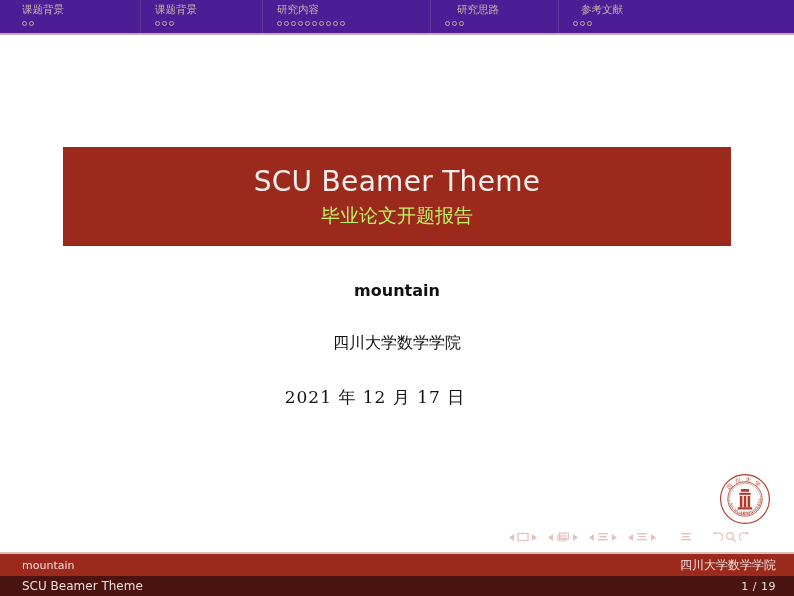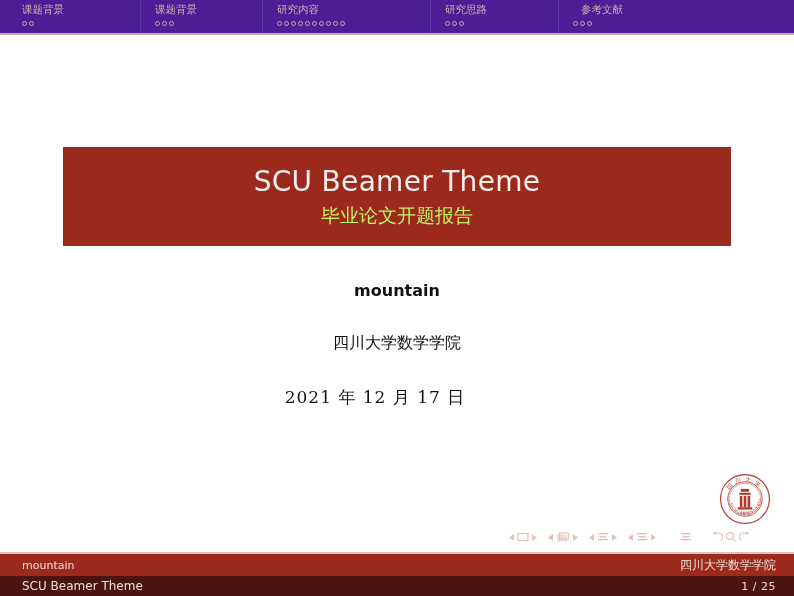--- a/index.html
+++ b/index.html
@@ -242,21 +242,21 @@
           <span class="navdot"></span>
           <span class="navdot"></span>
           <span class="navdot"></span>
           <span class="navdot"></span>
           <span class="navdot"></span>
           <span class="navdot"></span>
           <span class="navdot"></span>
         </div>
       </div>
       <div class="navsec" style="width: 128px;">
-        <div class="navsec-label" style="margin-left: 14px;">研究思路</div>
+        <div class="navsec-label" style="margin-left: 26px;">研究思路</div>
         <div class="navdots" style="margin-left: 14px;">
           <span class="navdot"></span>
           <span class="navdot"></span>
           <span class="navdot"></span>
         </div>
       </div>
       <div class="navsec" style="width: 76px;">
         <div class="navsec-label" style="margin-left: 22px;">参考文献</div>
         <div class="navdots" style="margin-left: 14px;">
           <span class="navdot"></span>
@@ -386,16 +386,16 @@
 
   <div id="footline"></div>
 
   <div id="footbar-top">
     <span class="foot-left">mountain</span>
     <span class="foot-right" id="foot-institute">四川大学数学学院</span>
   </div>
 
   <div id="footbar-bottom">
     <span class="foot-left" id="foot-title">SCU Beamer Theme</span>
-    <span class="foot-right" id="foot-page">1 / 25</span>
+    <span class="foot-right" id="foot-page">1 / 19</span>
   </div>
 
 </div>
 
 </body></html>

